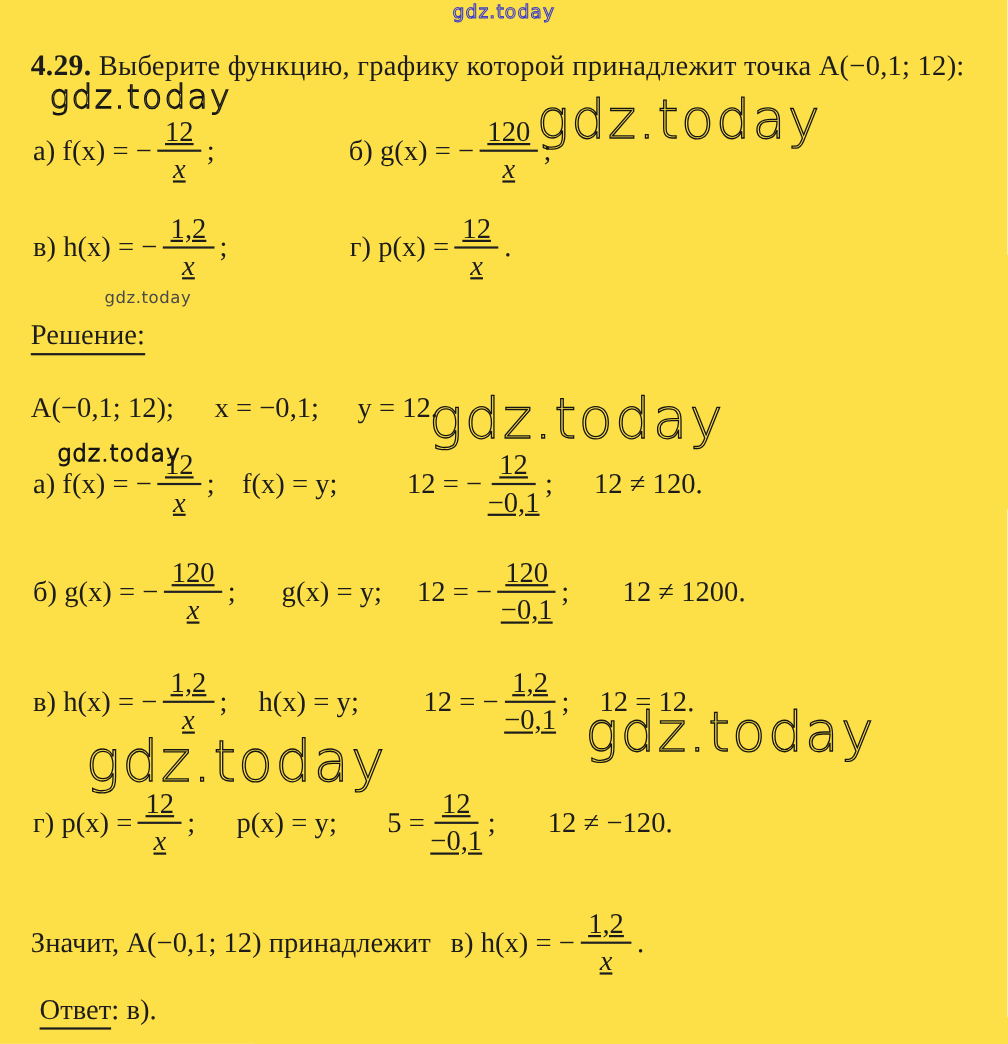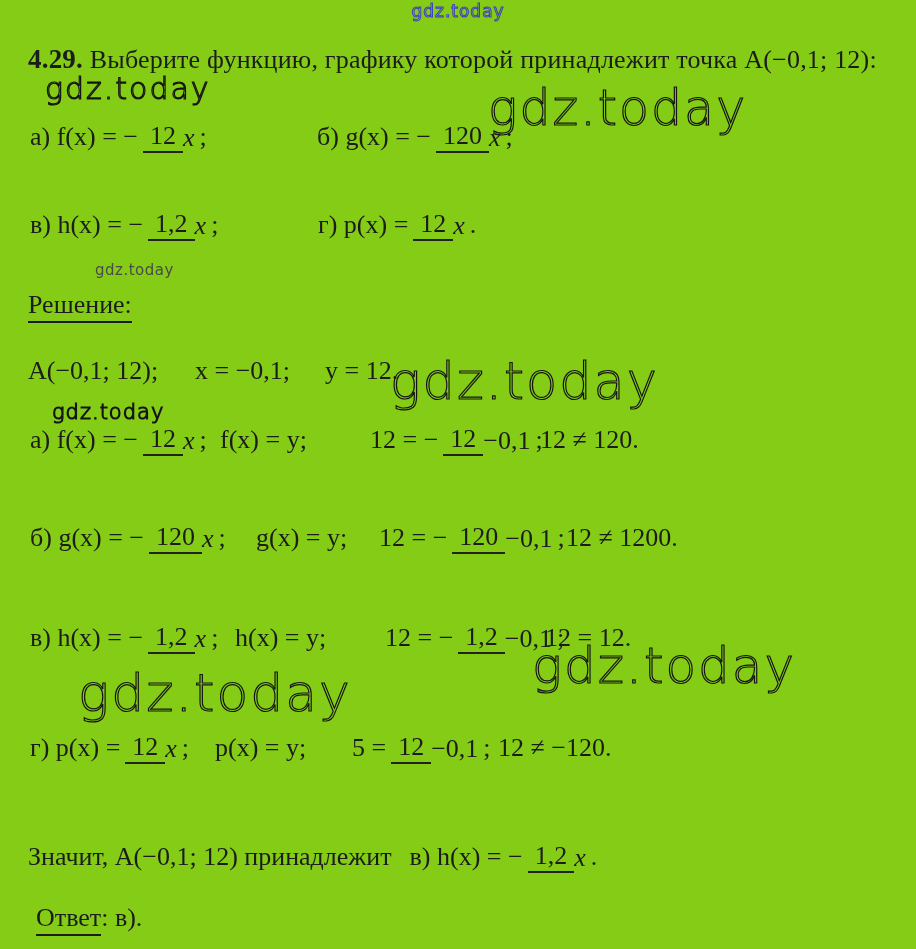--- a/index.html
+++ b/index.html
@@ -1,17 +1,17 @@
 <!DOCTYPE html>
 <html lang="ru"><head>
 <meta charset="utf-8">
 <style>
   html,body { margin:0; padding:0; background:#ffffff; }
   .page {
-    position:relative; width:916px; height:949px; background:#84cc16;
+    position:relative; width:916px; height:949px; background:#fde047;
     font-family:"Liberation Serif", serif; color:#1c1c1c; font-size:26px;
     overflow:hidden;
   }
   
   .wm {
     position:absolute; white-space:nowrap; line-height:1;
     font-family:"DejaVu Sans", sans-serif; font-weight:100; letter-spacing:2px;
     color:#3a3a3a; -webkit-text-fill-color:transparent; -webkit-text-stroke:1.2px #141414;
   }
   .wm-blue {
@@ -24,21 +24,21 @@
     font-family:"DejaVu Sans", sans-serif; color:#4a4a4a; letter-spacing:0.5px;
   }
   
   .abs { position:absolute; white-space:nowrap; }
   .title { position:absolute; top:44px; left:28px; white-space:nowrap; letter-spacing:0.2px; }
   .title .num { font-weight:bold; font-size:27px; }
   .underline { border-bottom:2px solid #1c1c1c; padding-bottom:2px; }
   
   .row { position:absolute; left:0; width:732px; height:84px; }
   .cell { position:absolute; top:0; height:100%; display:flex; align-items:center; white-space:nowrap; }
-  .frac { display:inline-flex; flex-direction:row; align-items:center; text-align:right; margin:0 5px; vertical-align:middle; }
+  .frac { display:inline-flex; flex-direction:column; align-items:center; text-align:right; margin:0 5px; vertical-align:middle;text-decoration:underline; }
   .frac .fnum { border-bottom:2px solid #222222; padding:0 7px 1px; line-height:1.15; }
   .frac .fden { padding-top:1px; line-height:1.15; }
   .it { font-style:italic; }
   .gap { margin-left:18px; }
 </style>
 </head>
 <body>
 
 <div class="page">
 

